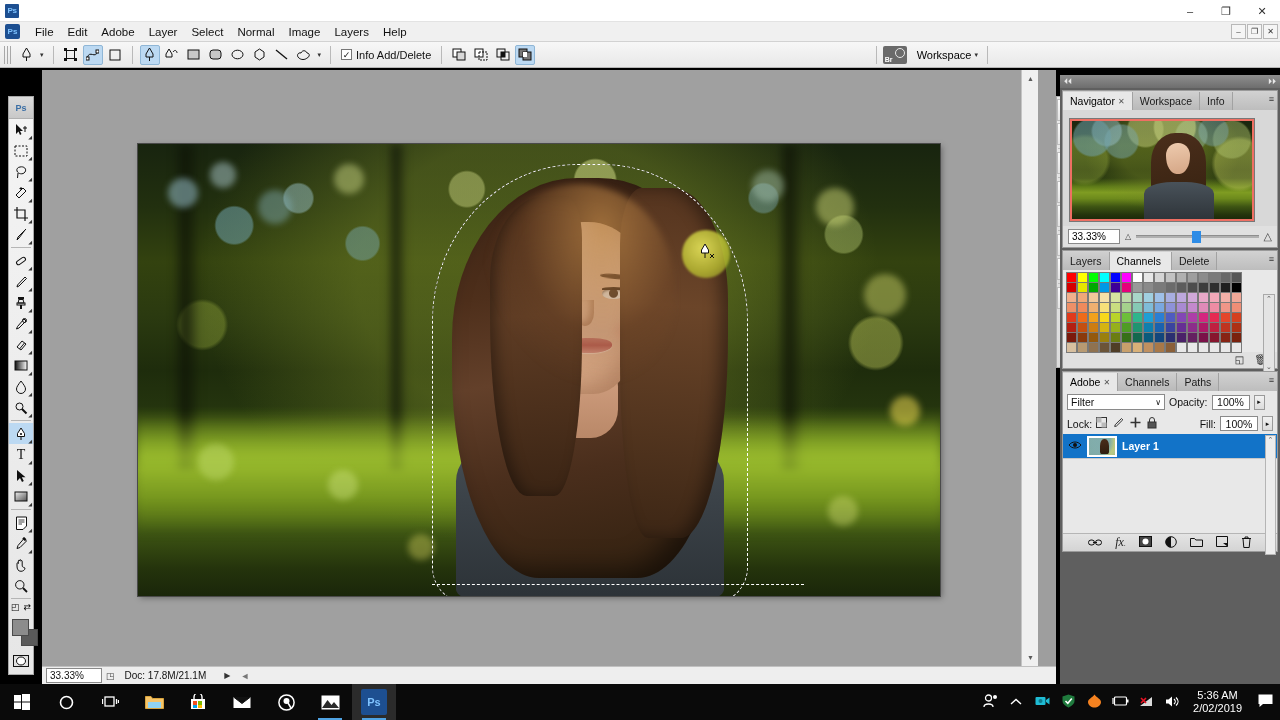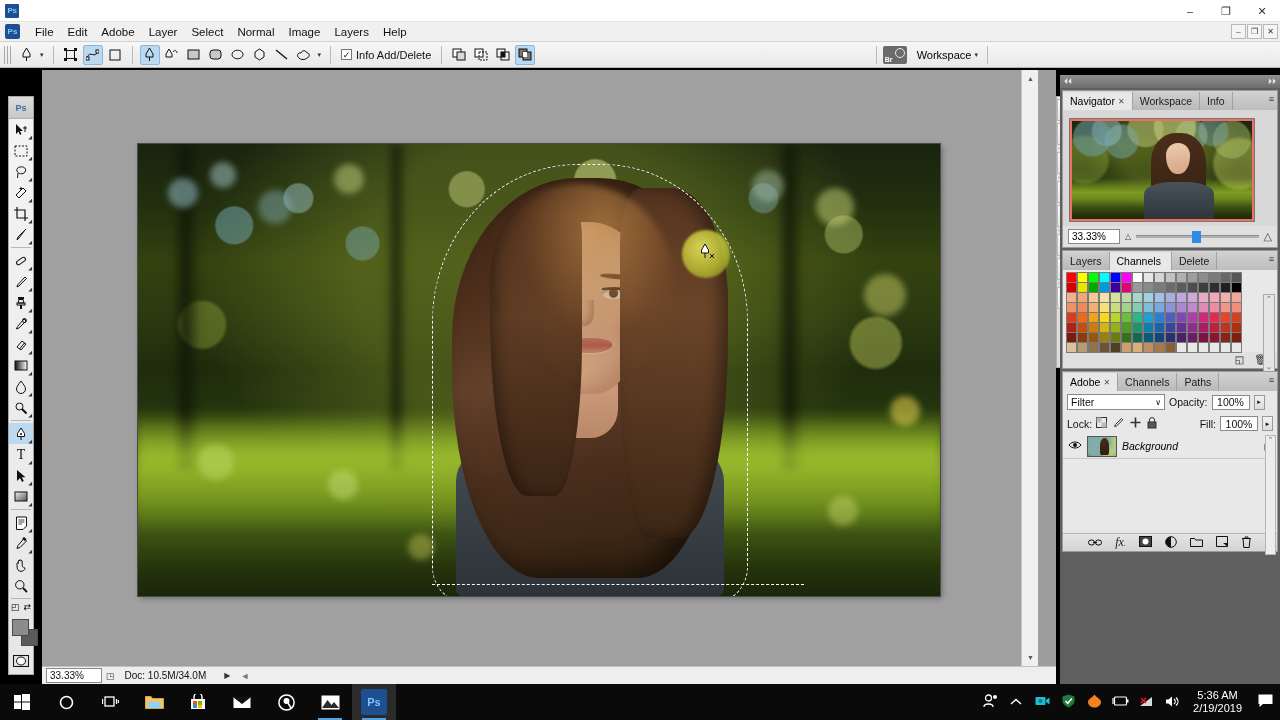--- a/index.html
+++ b/index.html
@@ -684,21 +684,21 @@
 
       <div class="vscroll">
         <div class="sb-arrow">▲</div>
         <div class="sb-arrow" style="position:absolute;bottom:0;">▼</div>
       </div>
     </div>
 
     <div class="statusbar">
       <div class="zoom-field">33.33%</div>
       <span style="margin-left:4px;font-size:9px;color:#444;">◳</span>
-      <div class="doc-info">Doc: 10.5M/34.0M</div>
+      <div class="doc-info">Doc: 17.8M/21.1M</div>
       <span style="margin-left:18px;font-size:8px;color:#333;">▶</span>
       <span style="margin-left:10px;font-size:9px;color:#777;">◄</span>
     </div>
   </div>
 
   <div class="icondock">
     <div class="dock-btn">
       <svg width="13" height="13" viewBox="0 0 13 13">
           <rect x="1" y="1" width="5" height="5" fill="none" stroke="#111"></rect>
           <path d="M8 2 C11 2, 11 6, 8 6 L8 9" fill="none" stroke="#111"></path>
@@ -1000,38 +1000,32 @@
                 <rect x="1" y="5" width="8" height="6" fill="#555" stroke="#333"></rect>
               </svg>
           </span>
         </div>
         <span style="margin-left:auto;">Fill:</span>
         <div class="numfield">100%</div>
         <div class="spin">▸</div>
       </div>
 
       <div style="position:relative;">
-        <div class="layer-item">
+        <div class="layer-item sel">
           <span class="eye-ico">
             <svg width="14" height="10" viewBox="0 0 14 10">
                 <path d="M1 5 C4 1, 10 1, 13 5 C10 9, 4 9, 1 5 Z" fill="none" stroke="#111"></path>
                 <circle cx="7" cy="5" r="2" fill="#111"></circle>
               </svg>
           </span>
-          <div class="layer-thumb">
+          <div class="layer-thumb sel-border">
             <div class="bg-base" style="position:absolute;inset:0;"></div>
             <div style="position:absolute;left:42%;top:10%;width:34%;height:90%;background:linear-gradient(170deg,#4b2e1b,#2d1d0e);border-radius:45% 45% 14% 14%;"></div>
           </div>
-          <span class="layer-name italic">Background</span>
-          <span class="lock-sm">
-            <svg width="9" height="11" viewBox="0 0 9 11">
-                <path d="M2.2 4.5 L2.2 2.8 A2.3 2.3 0 0 1 6.8 2.8 L6.8 4.5" fill="none" stroke="#333"></path>
-                <rect x="1" y="4.5" width="7" height="5.5" fill="#888" stroke="#333"></rect>
-              </svg>
-          </span>
+          <span class="layer-name" style="font-weight:bold;">Layer 1</span>
         </div>
         <div style="height:74px;background:#e8e8e8;"></div>
         <div style="position:absolute;right:1px;top:1px;width:11px;height:120px;background:#ededed;border:1px solid #b5b5b5;">
           <div style="text-align:center;font-size:7px;color:#555;">⌃</div>
         </div>
       </div>
 
       <div class="layers-bottom">
         <span>
           <svg width="14" height="9" viewBox="0 0 14 9">
@@ -1178,21 +1172,21 @@
       </span>
       <span class="tray-ico">
         <svg width="15" height="13" viewBox="0 0 15 13">
             <path d="M1 4.5 H3.5 L7 1.5 V11.5 L3.5 8.5 H1 Z" fill="#fff"></path>
             <path d="M9 4 C11 6, 11 7, 9 9" fill="none" stroke="#fff" stroke-width="1.2"></path>
             <path d="M11 2.5 C14 5.5, 14 7.5, 11 10.5" fill="none" stroke="#fff" stroke-width="1.2"></path>
           </svg>
       </span>
       <div class="clock">
         <div>5:36 AM</div>
-        <div>2/19/2019</div>
+        <div>2/02/2019</div>
       </div>
       <span class="tray-ico" style="width:30px;">
         <svg width="15" height="14" viewBox="0 0 15 14">
             <path d="M0.5 0.5 H14.5 V10 H5 L1.5 13 L1.5 10 H0.5 Z" fill="#fff"></path>
           </svg>
       </span>
     </div>
   </div>
 </div>
 

